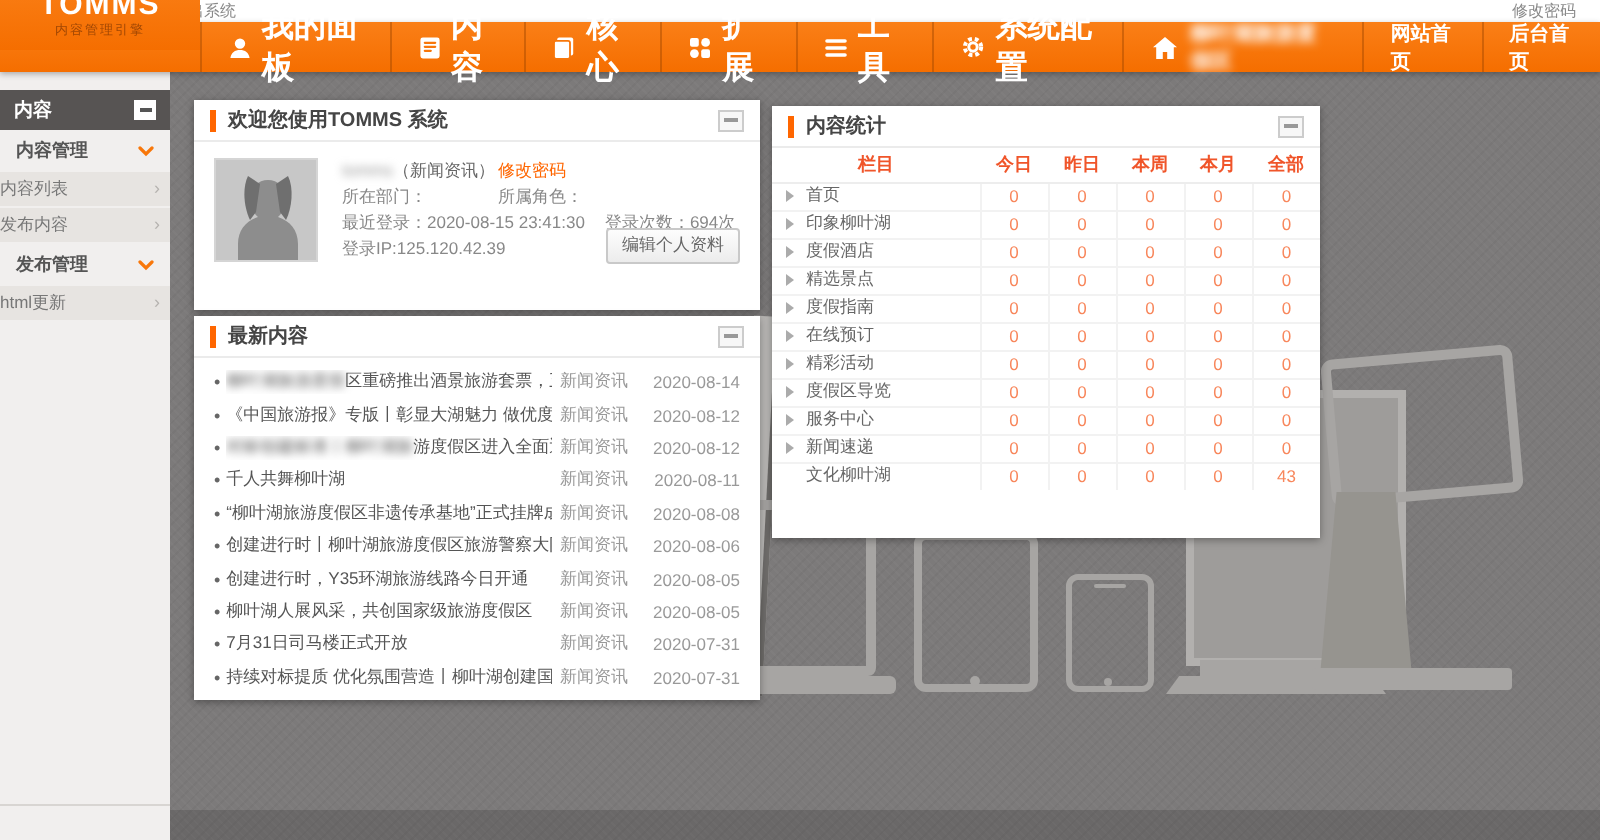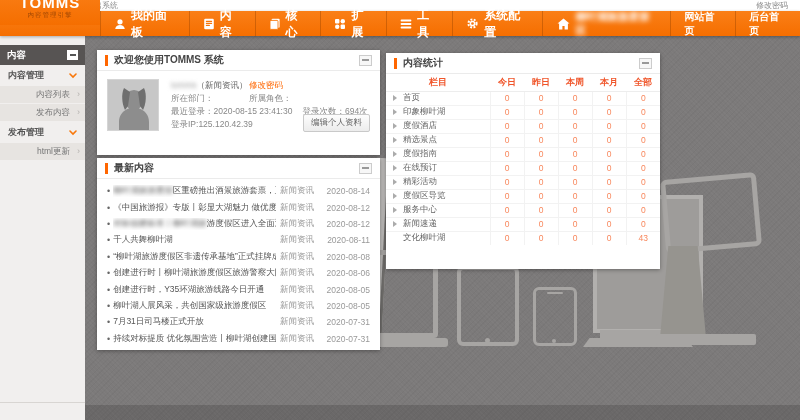--- a/index.html
+++ b/index.html
@@ -47,40 +47,40 @@
   .nav { position:absolute; top:11px; left:0; right:0; height:25px; z-index:5;
     background:linear-gradient(#fa7f17,#f56e00); box-shadow:0 1px 3px rgba(0,0,0,.3);
     display:flex; align-items:stretch; }
   .logo { position:absolute; left:0; top:-11px; width:100px; height:36px;
     background:linear-gradient(#fa7f17,#f56e00); display:flex; flex-direction:column;
     align-items:center; justify-content:center; z-index:6; }
   .logo-name { color:#fff; font-weight:bold; font-size:15px; letter-spacing:1px; line-height:15px; position:relative; }
   .logo-tag { font-size:6.5px; color:rgba(90,35,0,.55); margin-top:1px; letter-spacing:1px; }
   .nav-items { display:flex; margin-left:100px; align-items:stretch; }
   .nav-item { display:flex; align-items:center; gap:5px; padding:0 13px; color:#fff;
-    font-size:12px; font-weight:bold; border-right:1px solid rgba(160,70,0,.45); cursor:pointer; }
+    font-size:16px; font-weight:bold; border-right:1px solid rgba(160,70,0,.45); cursor:pointer; }
   .nav-item:first-child { border-left:1px solid rgba(160,70,0,.45); }
   .nav-site { display:flex; align-items:center; gap:6px; padding:0 14px; color:#fff; font-size:10.5px; font-weight:bold; }
   .nav-right { margin-left:auto; display:flex; align-items:stretch; }
   .nav-link { display:flex; align-items:center; padding:0 13px; color:#fff; font-size:10px; font-weight:bold;
     border-left:1px solid rgba(160,70,0,.45); cursor:pointer; }
   .nav-icon { display:flex; align-items:center; }
 
   
   .sidebar { position:absolute; left:0; top:36px; bottom:0; width:85px; background:#f1efee; z-index:3; }
   .sidebar::after { content:""; position:absolute; left:0; right:0; top:366px; height:1px; background:#d8d5d2; }
   .side-head { margin-top:9px; height:20px; background:#575453; color:#fff; font-size:9.5px; font-weight:bold;
     display:flex; align-items:center; padding:0 7px; }
   .side-minus { margin-left:auto; width:11px; height:10px; background:#fff; display:flex; align-items:center; justify-content:center; }
   .side-minus span { width:6px; height:2px; background:#555; }
   .side-group { height:21px; display:flex; align-items:center; padding:0 8px; font-size:9px; font-weight:bold;
     color:#555; cursor:pointer; }
   .side-group svg { margin-left:auto; }
   .side-sub { height:17px; margin-bottom:1px; background:#e7e4e1; display:flex; align-items:center;
-    justify-content:flex-end; padding-right:15px; position:relative; font-size:8.5px; color:#777; cursor:pointer; }
+    padding-right:15px; position:relative; font-size:8.5px; color:#777; cursor:pointer; }
   .side-sub .arr { position:absolute; right:5px; color:#b5b2af; font-size:9px; line-height:1; }
 
   
   .panel { position:absolute; background:#fff; box-shadow:0 1px 4px rgba(0,0,0,.35); z-index:2; }
   .p-welcome { left:97px; top:50px; width:283px; height:105px; }
   .p-news { left:97px; top:158px; width:283px; height:192px; }
   .p-stats { left:386px; top:53px; width:274px; height:216px; }
   .panel-head { height:21px; border-bottom:1px solid #ebebeb; display:flex; align-items:center; padding:0 8px; }
   .accent { width:3px; height:11px; background:#f60; margin-right:6px; }
   .panel-title { font-size:10px; font-weight:bold; color:#454545; }

